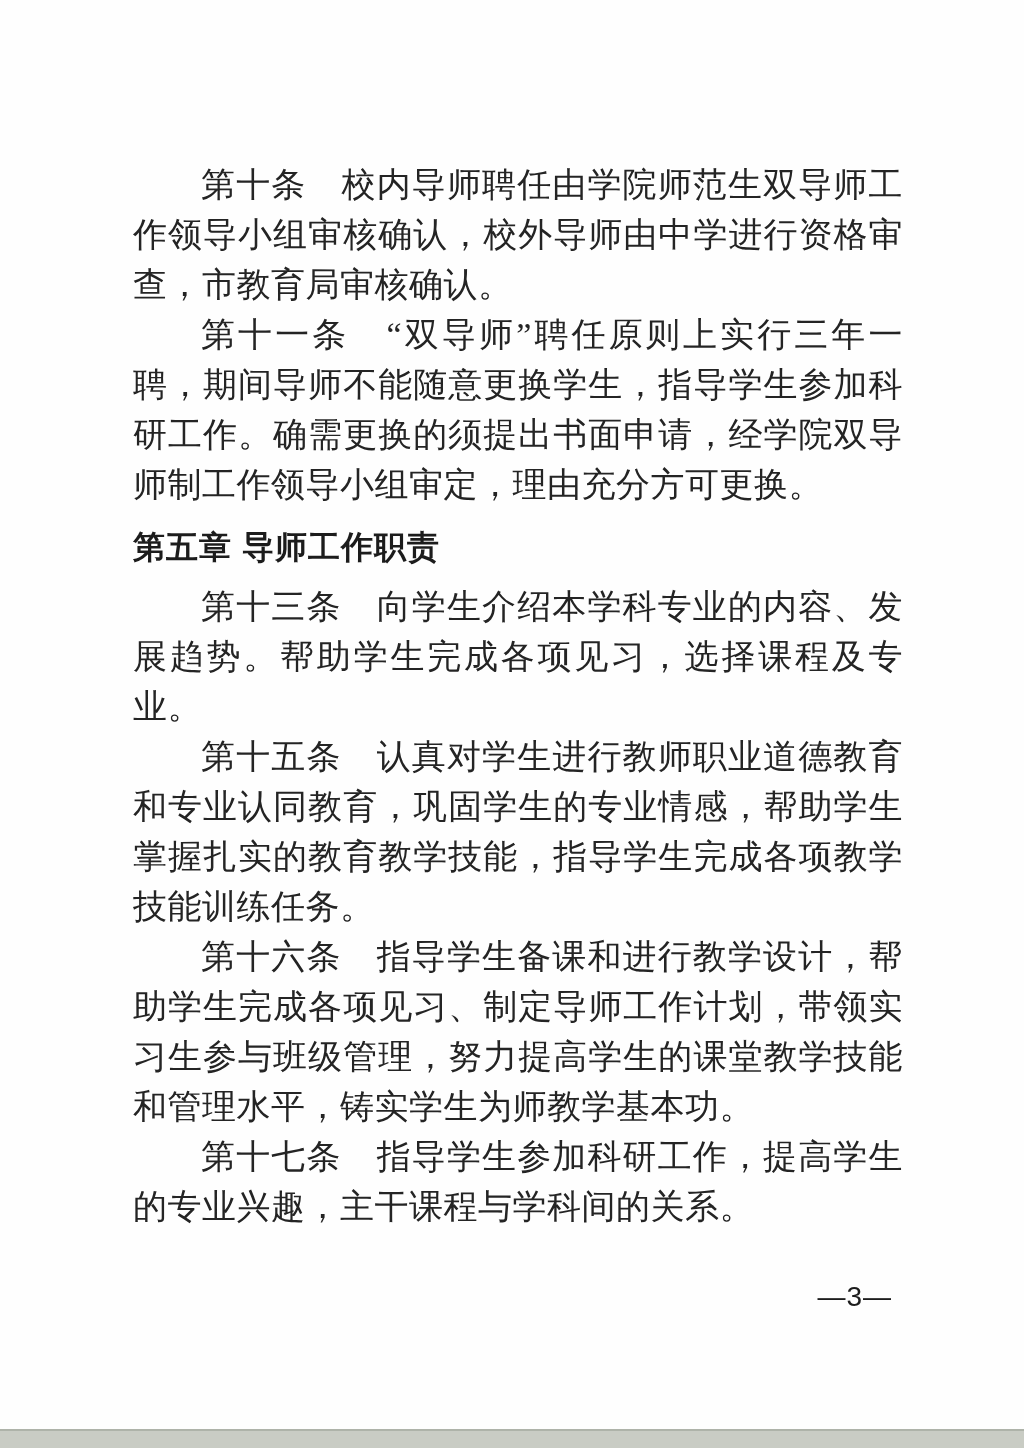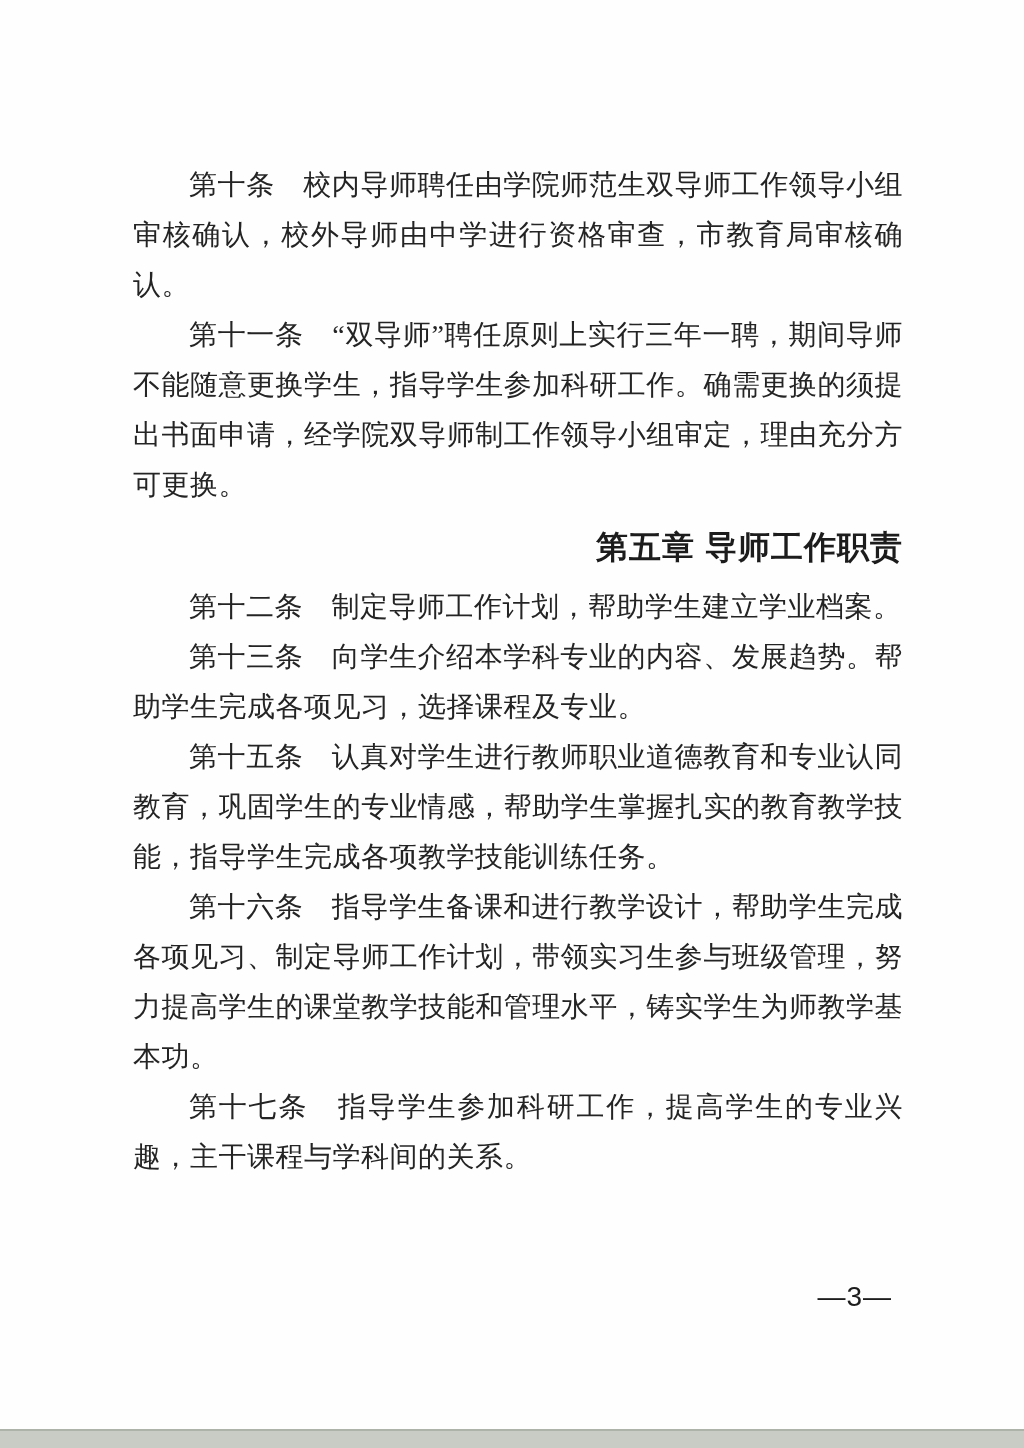--- a/index.html
+++ b/index.html
@@ -17,34 +17,34 @@
     color: #242424;
   }
   .content {
     position: absolute;
     left: 133px;
     top: 160px;
     width: 770px;
   }
   .para {
     margin: 0;
-    font-size: 28px;
+    font-size: 34px;
     line-height: 50px;
     text-indent: 2em;
     text-align: justify;
     text-justify: inter-character;
     letter-spacing: 0.5px;
     font-family: "Liberation Serif", serif;
   }
   .chapter-heading {
     margin: 12px 0 10px 0;
     font-size: 32px;
     line-height: 50px;
     font-weight: bold;
-    text-align: right;
+    text-align: left;
     letter-spacing: 1px;
     color: #1c1c1c;
     font-family: "Liberation Sans", sans-serif;
   }
   .page-number {
     position: absolute;
     top: 1282px;
     right: 132px;
     font-size: 28px;
     line-height: 30px;
@@ -68,21 +68,20 @@
 <div class="scan-page">
 
   <div class="content">
 
     <p class="para">第十条　校内导师聘任由学院师范生双导师工作领导小组审核确认，校外导师由中学进行资格审查，市教育局审核确认。</p>
 
     <p class="para">第十一条　“双导师”聘任原则上实行三年一聘，期间导师不能随意更换学生，指导学生参加科研工作。确需更换的须提出书面申请，经学院双导师制工作领导小组审定，理由充分方可更换。</p>
 
     <h2 class="chapter-heading">第五章 导师工作职责</h2>
 
-    <p class="para">第十二条　制定导师工作计划，帮助学生建立学业档案。</p>
 
     <p class="para">第十三条　向学生介绍本学科专业的内容、发展趋势。帮助学生完成各项见习，选择课程及专业。</p>
 
 
     <p class="para">第十五条　认真对学生进行教师职业道德教育和专业认同教育，巩固学生的专业情感，帮助学生掌握扎实的教育教学技能，指导学生完成各项教学技能训练任务。</p>
 
     <p class="para">第十六条　指导学生备课和进行教学设计，帮助学生完成各项见习、制定导师工作计划，带领实习生参与班级管理，努力提高学生的课堂教学技能和管理水平，铸实学生为师教学基本功。</p>
 
     <p class="para">第十七条　指导学生参加科研工作，提高学生的专业兴趣，主干课程与学科间的关系。</p>
 

